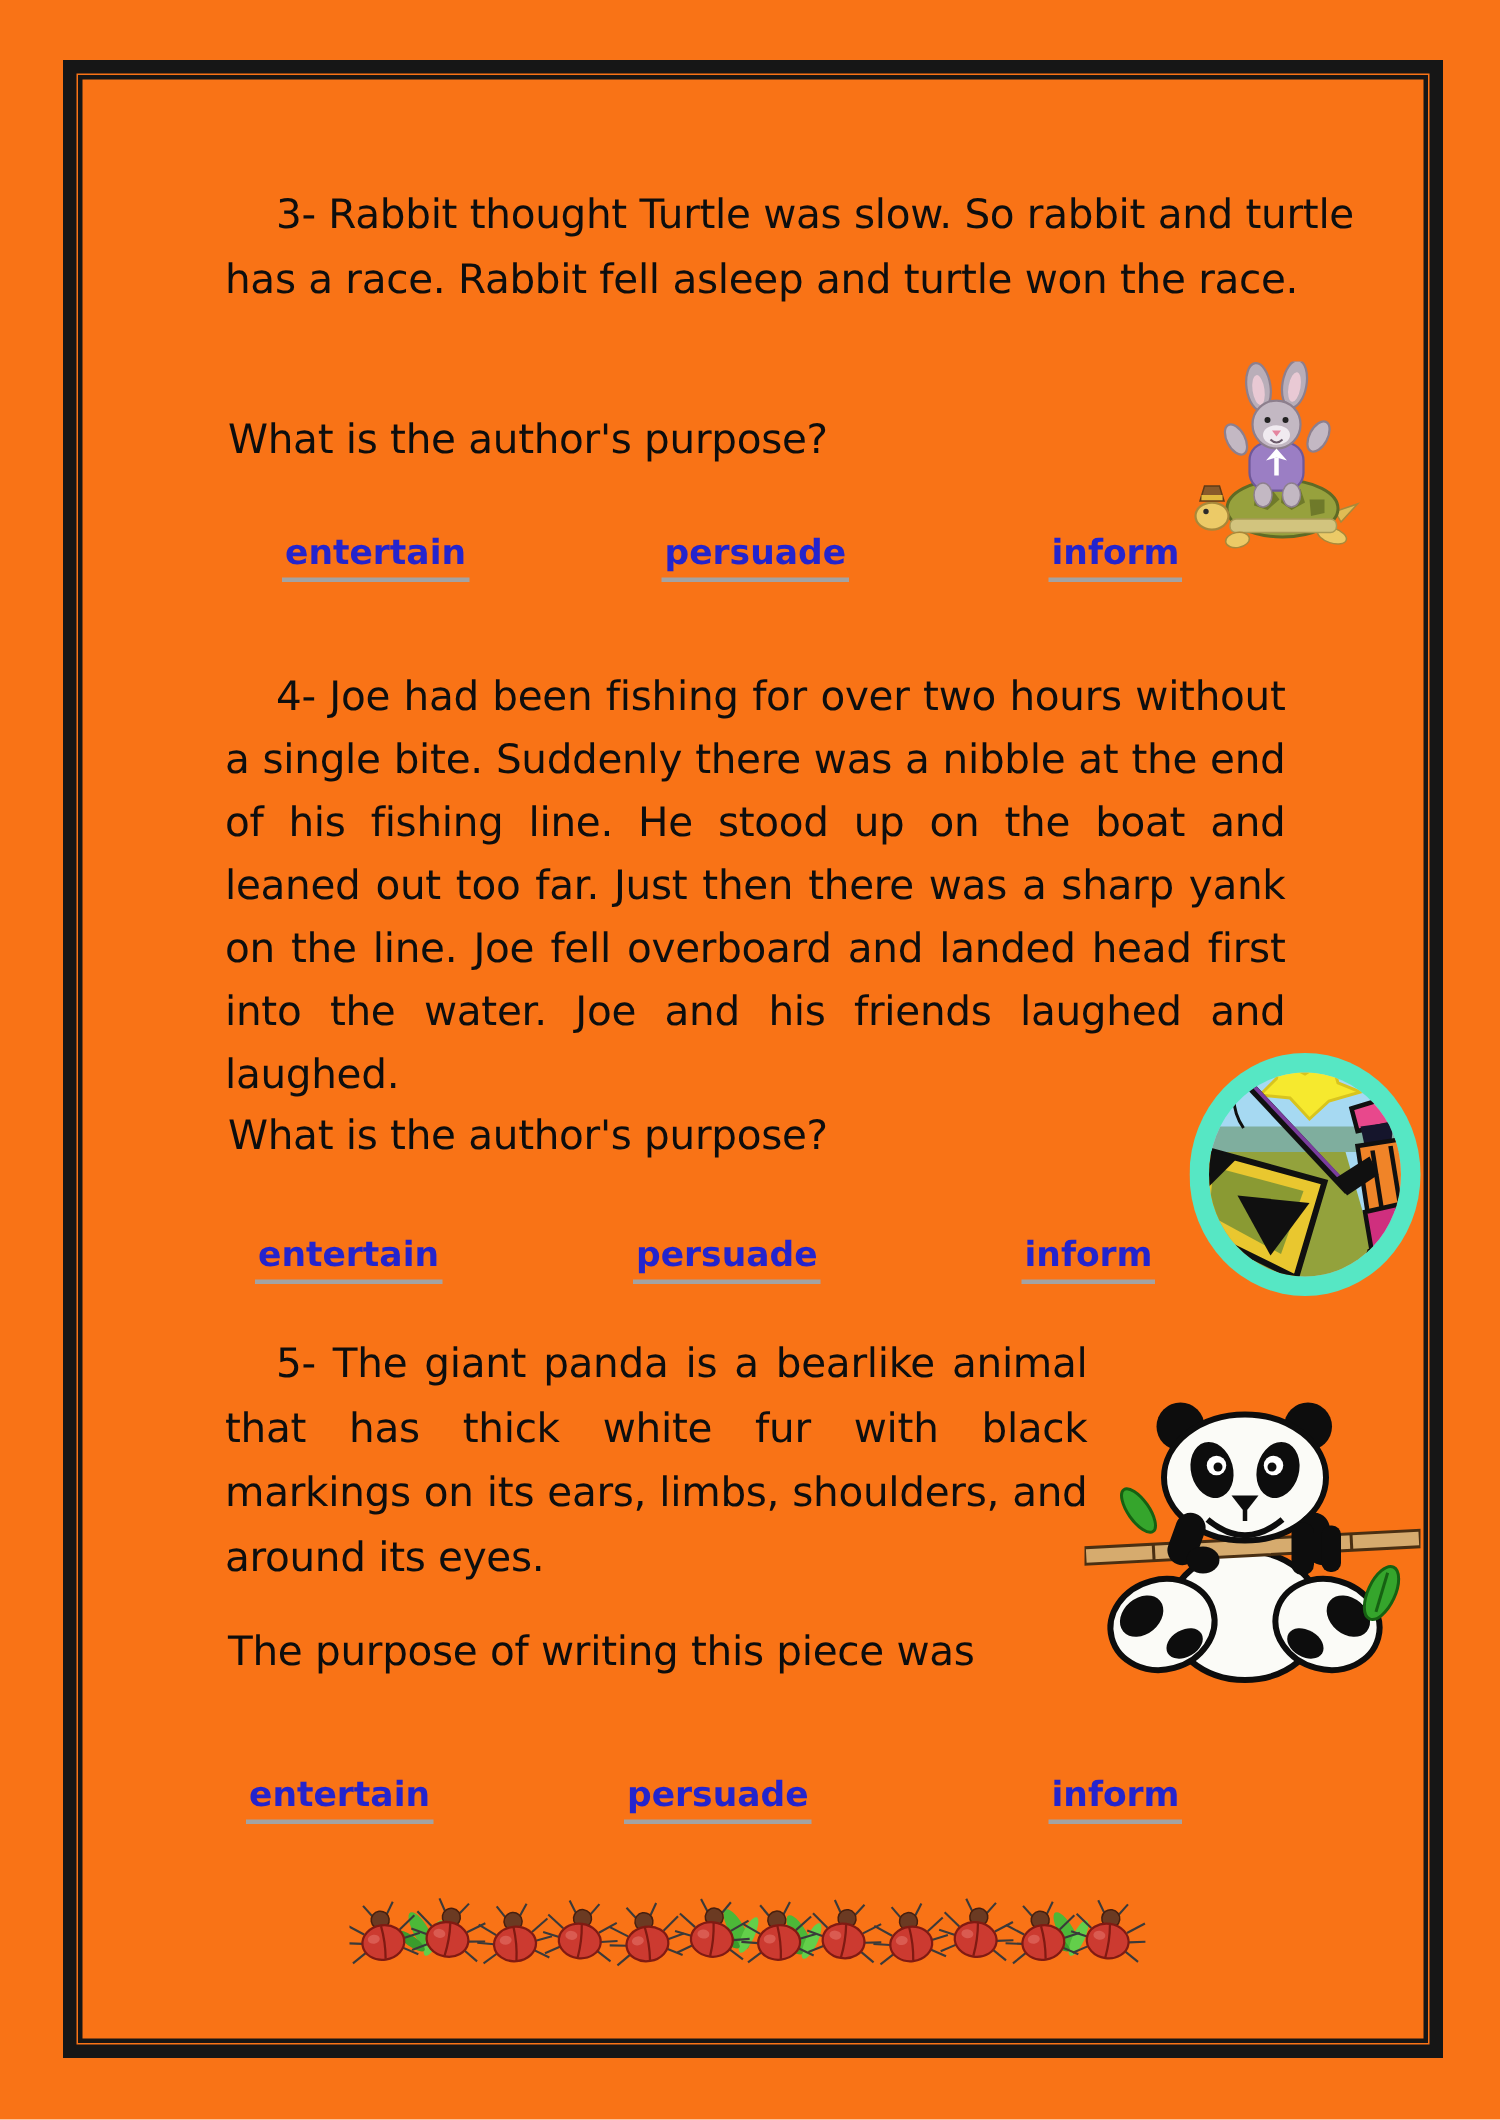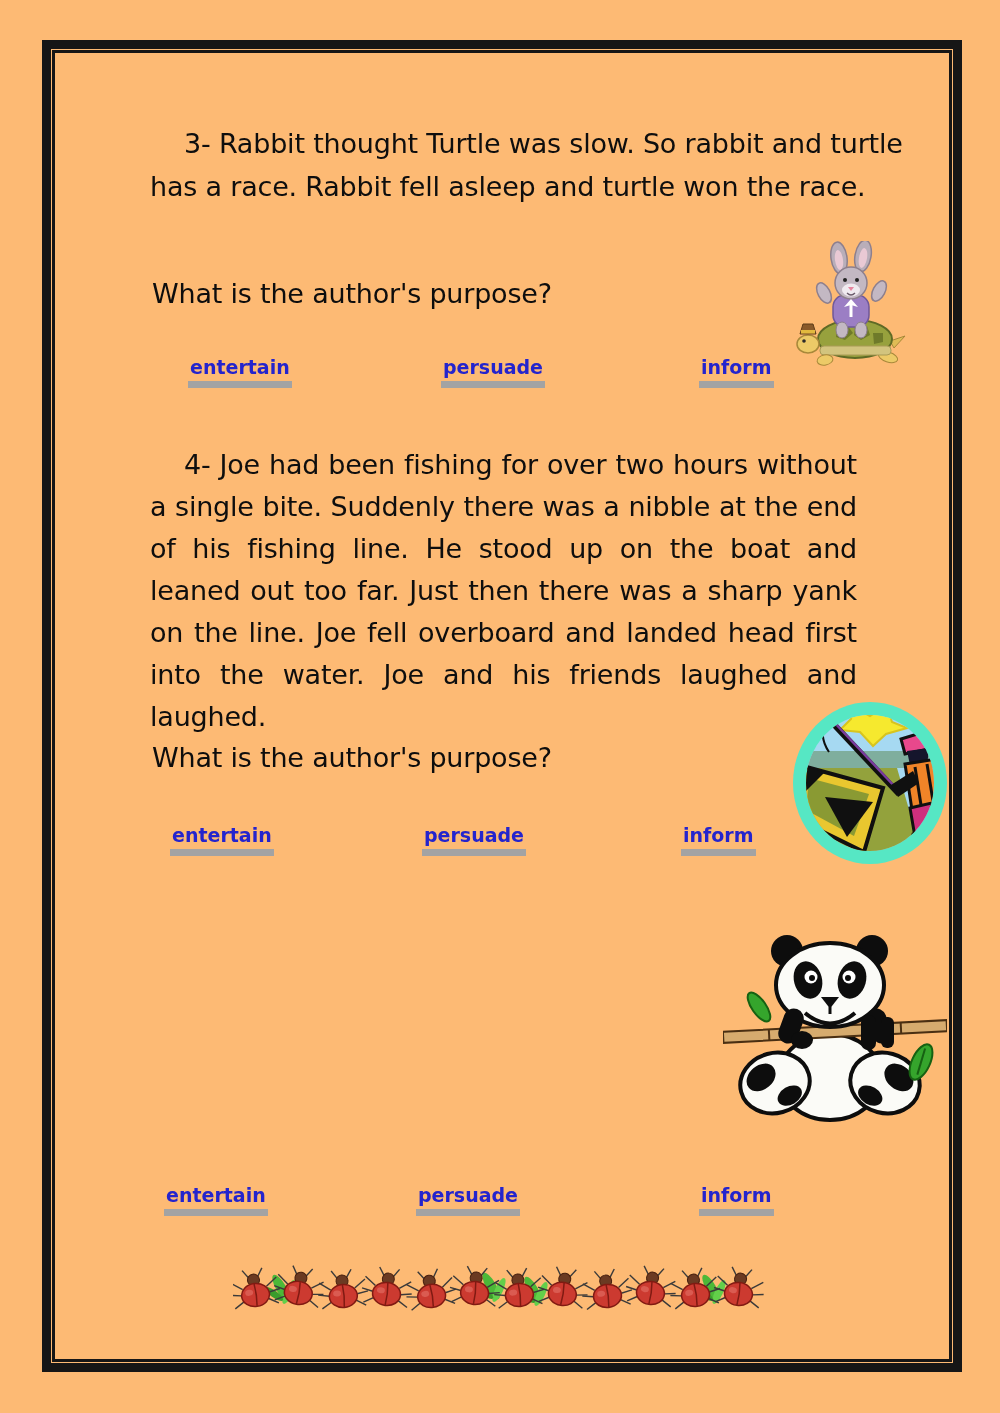--- a/index.html
+++ b/index.html
@@ -2,43 +2,43 @@
 <html><head>
 <meta charset="utf-8">
 <style>
   * { box-sizing: border-box; margin: 0; padding: 0; }
   html,body { background:#ffffff; }
   body {
     width:1000px; height:1413px; position:relative; overflow:hidden;
     font-family:"DejaVu Sans","Liberation Sans",sans-serif;
     color:#0f0f0f;
   }
-  .page { position:absolute; inset:0; background:#fdba74; }
+  .page { position:absolute; inset:0; background:#f97316; }
 
   
   .frame {
     position:absolute; left:42px; top:40px; width:920px; height:1332px;
     border:9px solid #161616; background:transparent;
   }
   .frame-inner { position:absolute; inset:1px; border:3px solid #161616; }
 
   .para {
     position:absolute; font-size:27px; line-height:43px;
     letter-spacing:-0.2px; color:#0e0e0e;
   }
   .j { text-align:justify; }
   .indent { text-indent:34px; }
   .question {
     position:absolute; font-size:27px; font-weight:normal; color:#0d0d0d;
     letter-spacing:-0.2px; white-space:nowrap;
   }
   .opt {
-    position:absolute; font-size:19px; font-weight:bold;
+    position:absolute; font-size:23px; font-weight:bold;
     color:#2424cd; text-decoration:none;
-    border-bottom:7px solid #a3a3a3; padding:0 2px 3px 2px;
+    border-bottom:3px solid #a3a3a3; padding:0 2px 3px 2px;
     white-space:nowrap; cursor:pointer;
   }
   .art { position:absolute; }
 </style>
 </head>
 <body>
 
 <div class="page">
 
   <div class="frame">
@@ -118,20 +118,21 @@
       <polygon points="120,70 98,84 105,96 126,82" fill="#101010"></polygon>
       <polygon points="117,107 148,100 153,130 122,136" fill="#cf2f7e" stroke="#101010" stroke-width="3"></polygon>
       <polygon points="120,133 137,130 131,156 113,153" fill="#cf2f7e" stroke="#101010" stroke-width="3"></polygon>
     </g>
   </svg>
 
   <a class="opt" style="left:170px; top:824px;">entertain</a>
   <a class="opt" style="left:422px; top:824px;">persuade</a>
   <a class="opt" style="left:681px; top:824px;">inform</a>
 
+  <div class="para j indent" style="left:150px; top:888px; width:575px;">5- The giant panda is a bearlike animal that has thick white fur with black markings on its ears, limbs, shoulders, and around its eyes.</div>
 
   <svg class="art" style="left:723px; top:930px;" width="224" height="198" viewBox="0 0 224 198">
 
     <ellipse cx="107" cy="147" rx="51" ry="43" fill="#fbfbf7" stroke="#0d0d0d" stroke-width="4"></ellipse>
     <g transform="rotate(-15 52 153)">
       <ellipse cx="52" cy="153" rx="35" ry="30" fill="#fbfbf7" stroke="#0d0d0d" stroke-width="4"></ellipse>
       <ellipse cx="40" cy="144" rx="16" ry="12" fill="#0d0d0d" transform="rotate(-25 40 144)"></ellipse>
       <ellipse cx="63" cy="169" rx="13" ry="9" fill="#0d0d0d" transform="rotate(-15 63 169)"></ellipse>
     </g>
     <g transform="rotate(15 162 153)">
@@ -162,20 +163,21 @@
     <line x1="107" y1="76" x2="107" y2="84" stroke="#0d0d0d" stroke-width="3"></line>
     <path d="M82,83 Q107,104 132,83" stroke="#0d0d0d" stroke-width="4" fill="none"></path>
 
     <rect x="58" y="78" width="20" height="36" rx="10" fill="#0d0d0d" transform="rotate(20 68 96)"></rect>
     <ellipse cx="79" cy="110" rx="11" ry="9" fill="#0d0d0d"></ellipse>
     <rect x="146" y="78" width="20" height="36" rx="10" fill="#0d0d0d" transform="rotate(-20 156 96)"></rect>
     <rect x="138" y="85" width="15" height="35" rx="7" fill="#0d0d0d"></rect>
     <rect x="158" y="87" width="13" height="31" rx="6" fill="#0d0d0d"></rect>
   </svg>
 
+  <div class="question" style="left:152px; top:1086px;">The purpose of writing this piece was</div>
 
   <a class="opt" style="left:164px; top:1184px;">entertain</a>
   <a class="opt" style="left:416px; top:1184px;">persuade</a>
   <a class="opt" style="left:699px; top:1184px;">inform</a>
 
   <svg class="art" style="left:233px; top:1264px;" width="534" height="50" viewBox="0 0 534 50">
     <defs>
       <g id="leafclump">
         <ellipse cx="0" cy="0" rx="5" ry="15" fill="#4cb838" transform="rotate(-30)"></ellipse>
         <ellipse cx="8" cy="4" rx="4" ry="13" fill="#63cf4a" transform="rotate(25 8 4)"></ellipse>

